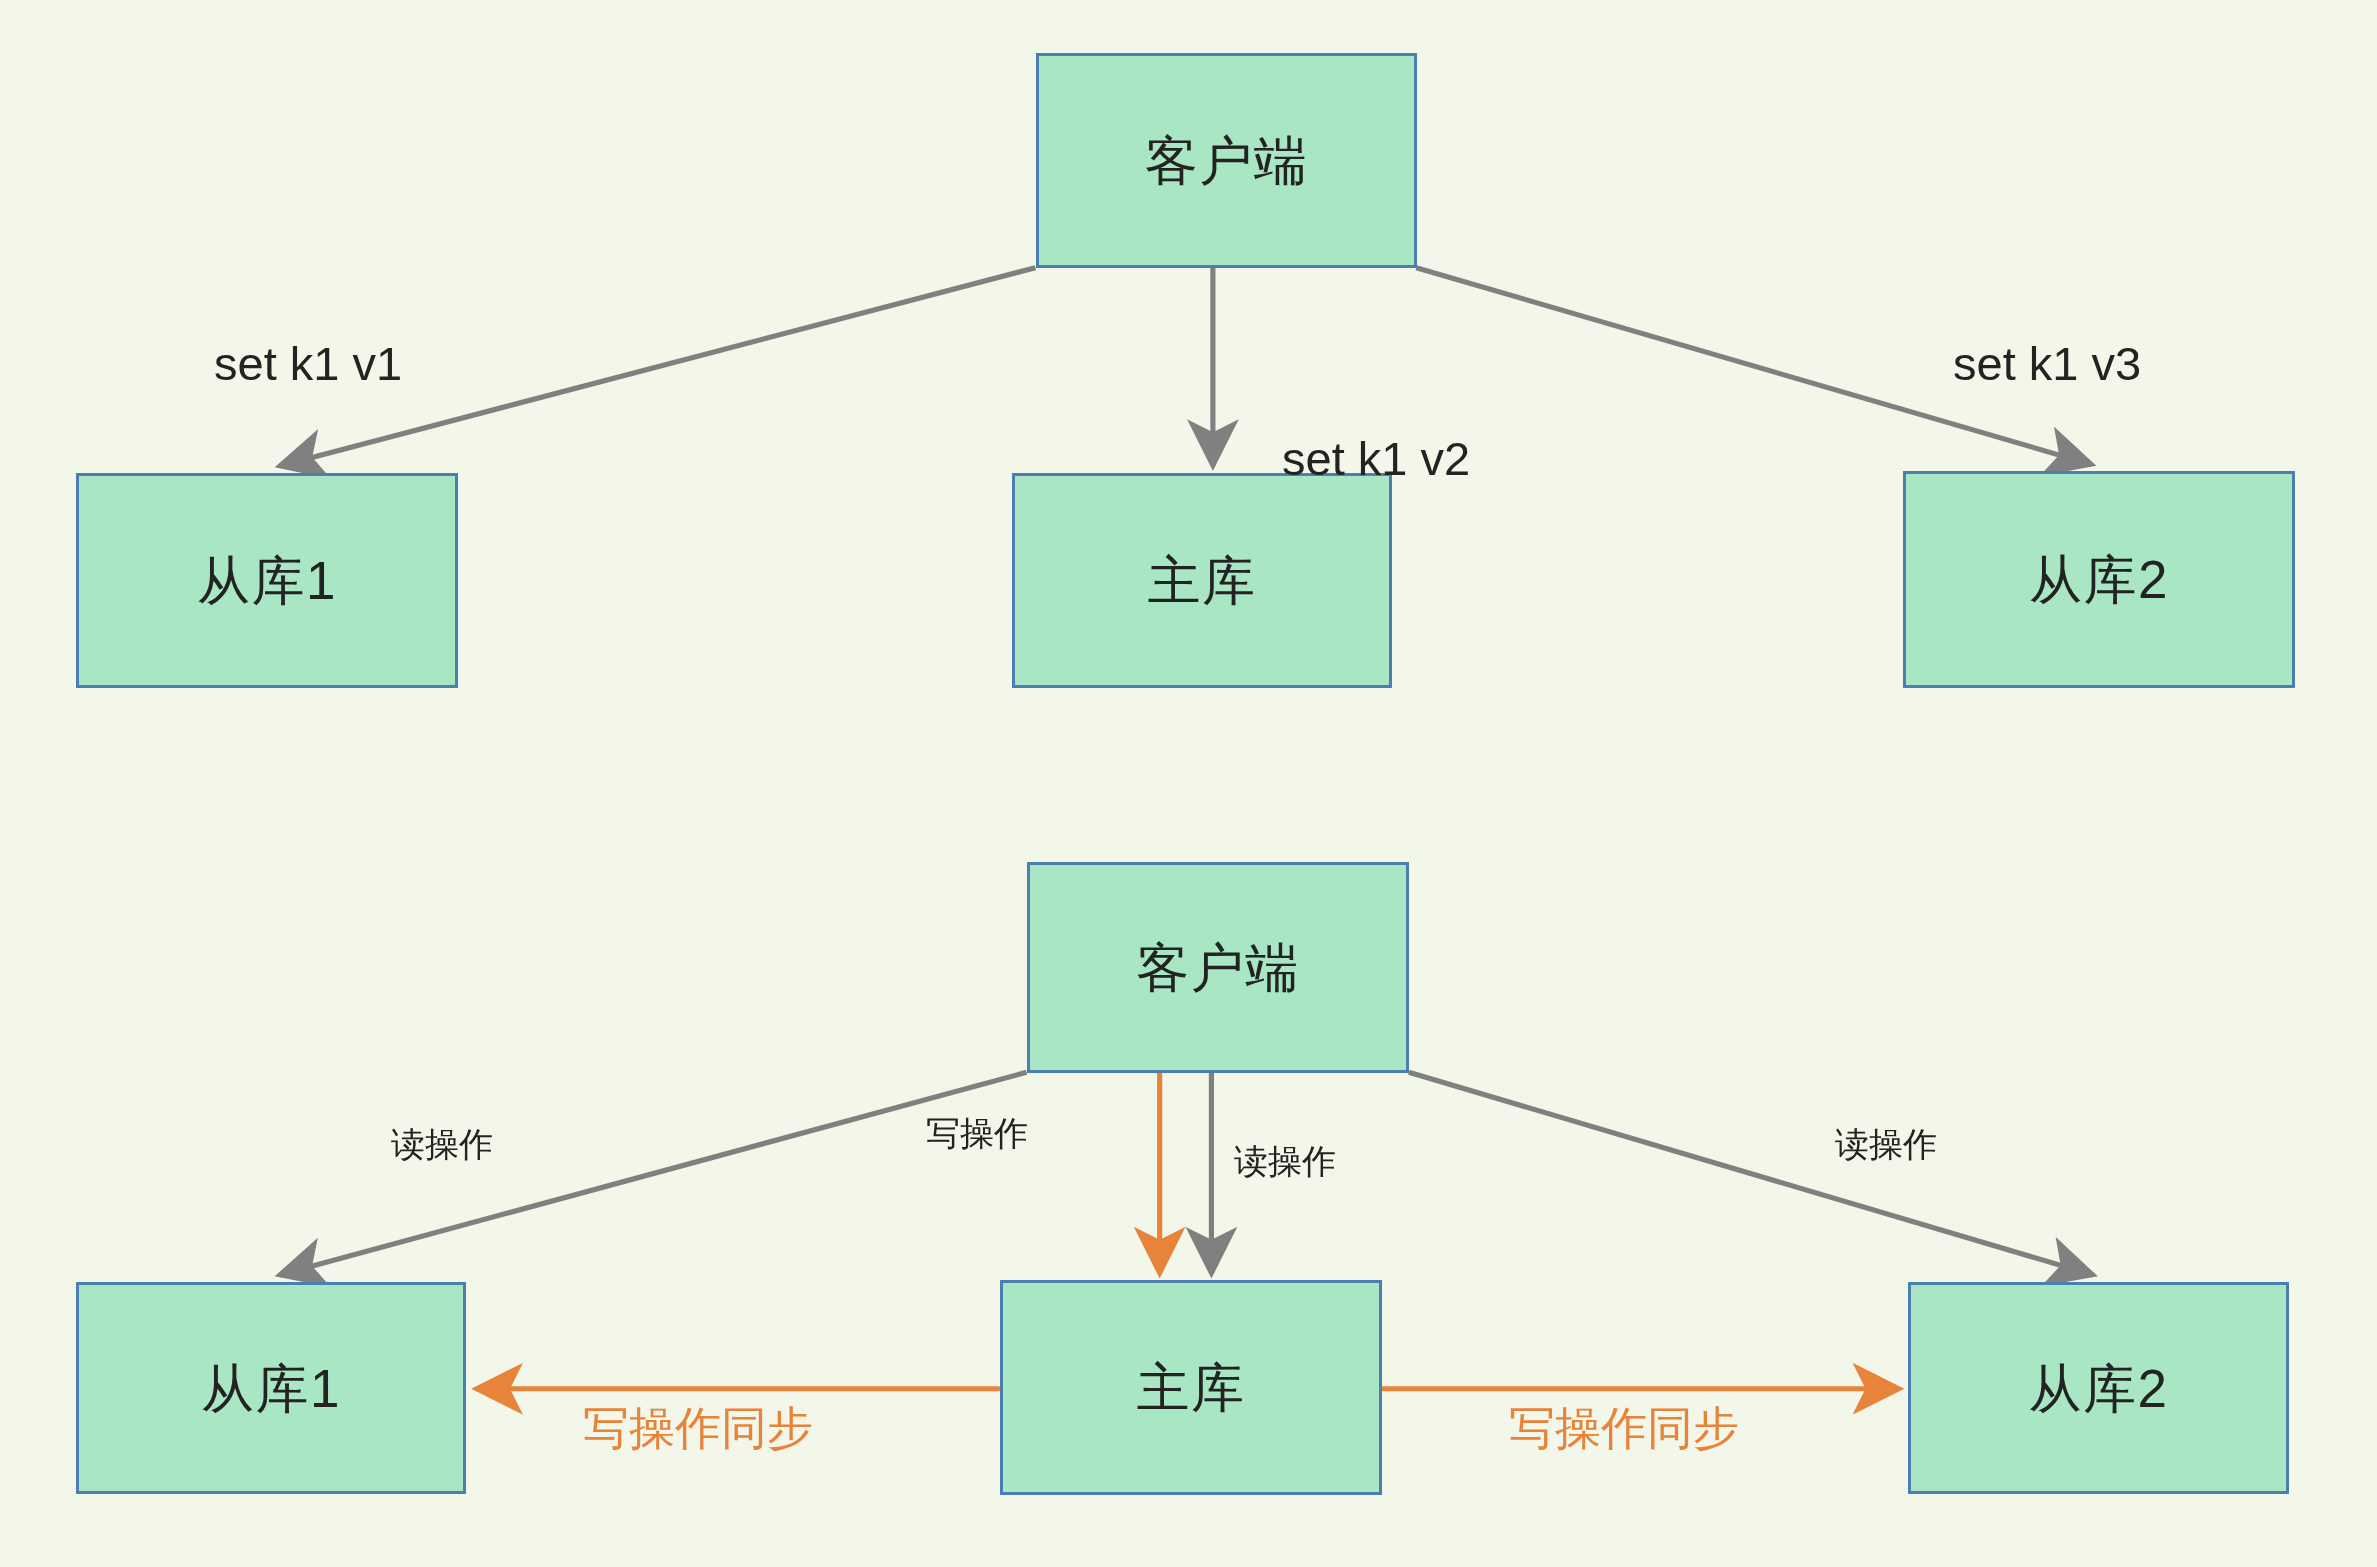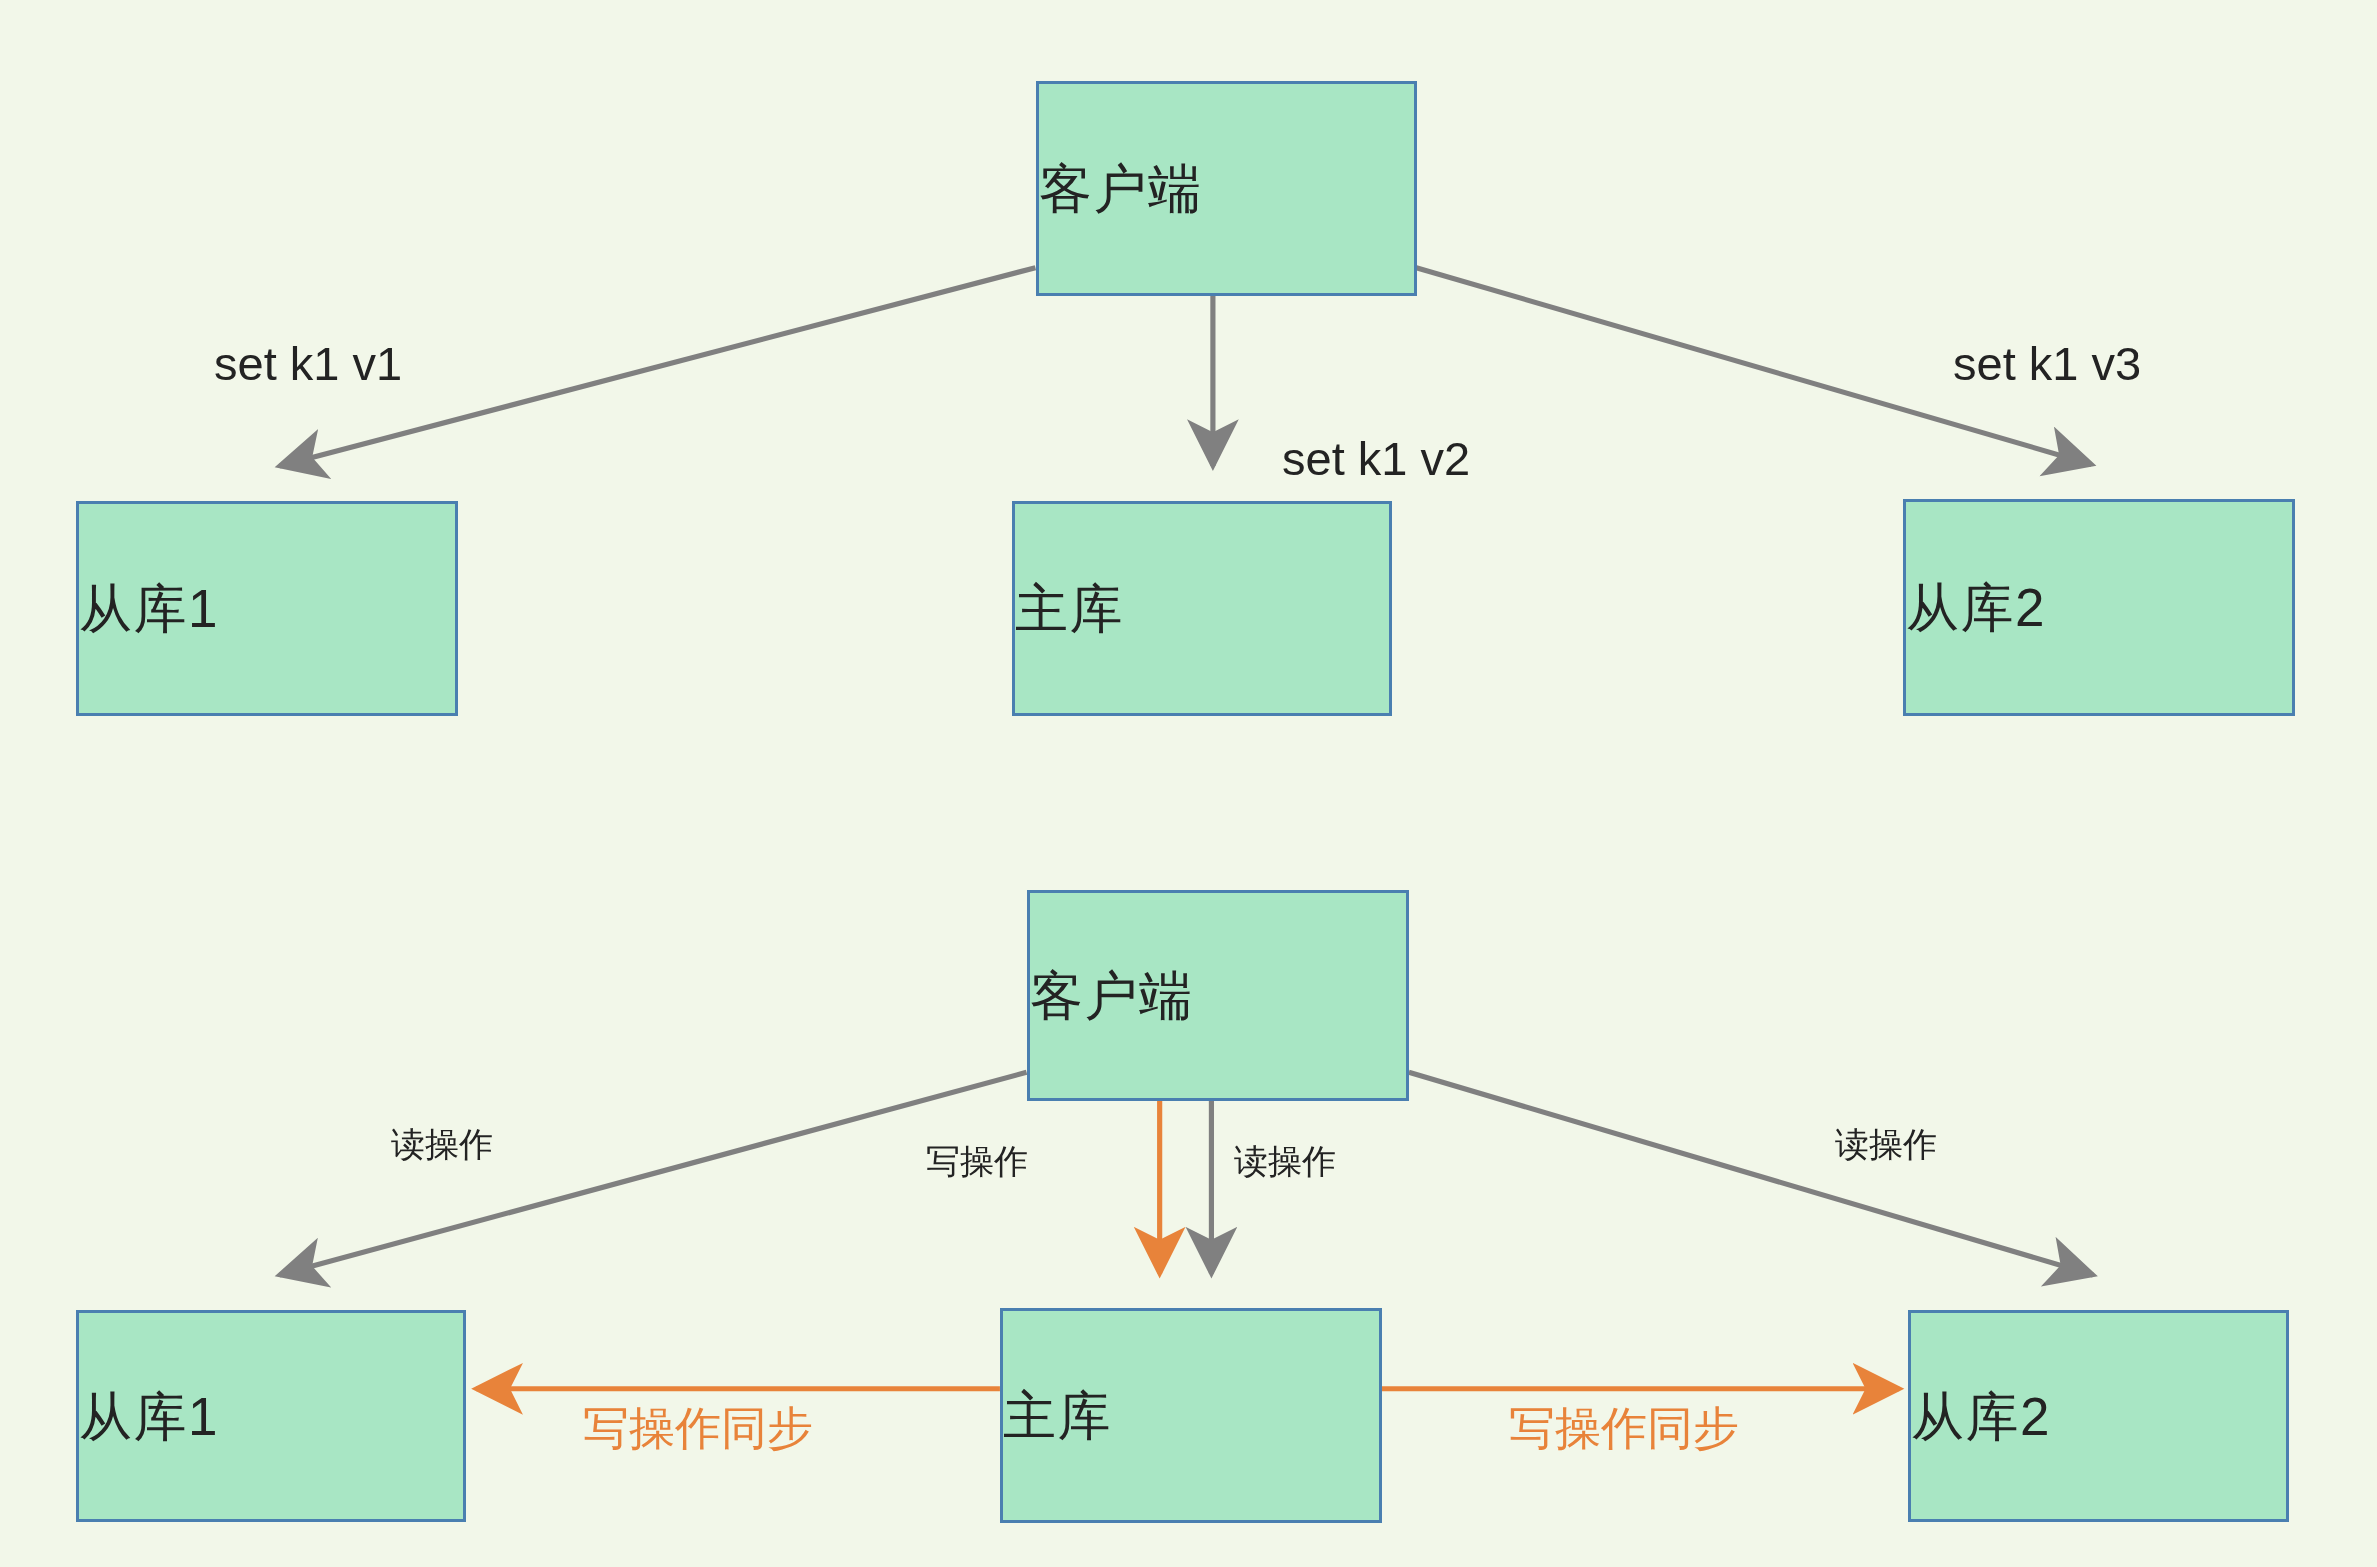--- a/index.html
+++ b/index.html
@@ -21,25 +21,25 @@
     width: 2377px;
     height: 1567px;
   }
   .node {
     position: absolute;
     box-sizing: border-box;
     background: #a8e6c4;
     border: 3px solid #4a7fb0;
     display: flex;
     align-items: center;
+    justify-content: center;
     color: #232323;
     font-size: 53px;
     line-height: 1;
     letter-spacing: 1.5px;
-    margin-top: 28px;
   }
   .edge-label {
     position: absolute;
     color: #232323;
     font-size: 34px;
     line-height: 1;
     white-space: nowrap;
   }
   .edge-label.latin {
     font-size: 47px;
@@ -110,21 +110,21 @@
   <div class="node" style="left:1000px; top:1280px; width:382px; height:215px;">
     <span>主库</span>
   </div>
 
   <div class="node" style="left:1908px; top:1282px; width:381px; height:212px;">
     <span>从库2</span>
   </div>
 
   <div class="edge-label" style="left:391px; top:1127px;">读操作</div>
 
-  <div class="edge-label" style="left:926px; top:1144px;">写操作</div>
+  <div class="edge-label" style="left:926px; top:1116px;">写操作</div>
 
   <div class="edge-label" style="left:1234px; top:1144px;">读操作</div>
 
   <div class="edge-label" style="left:1835px; top:1127px;">读操作</div>
 
   <div class="edge-label sync" style="left:583px; top:1405px;">写操作同步</div>
 
   <div class="edge-label sync" style="left:1509px; top:1405px;">写操作同步</div>
 
 </div>

